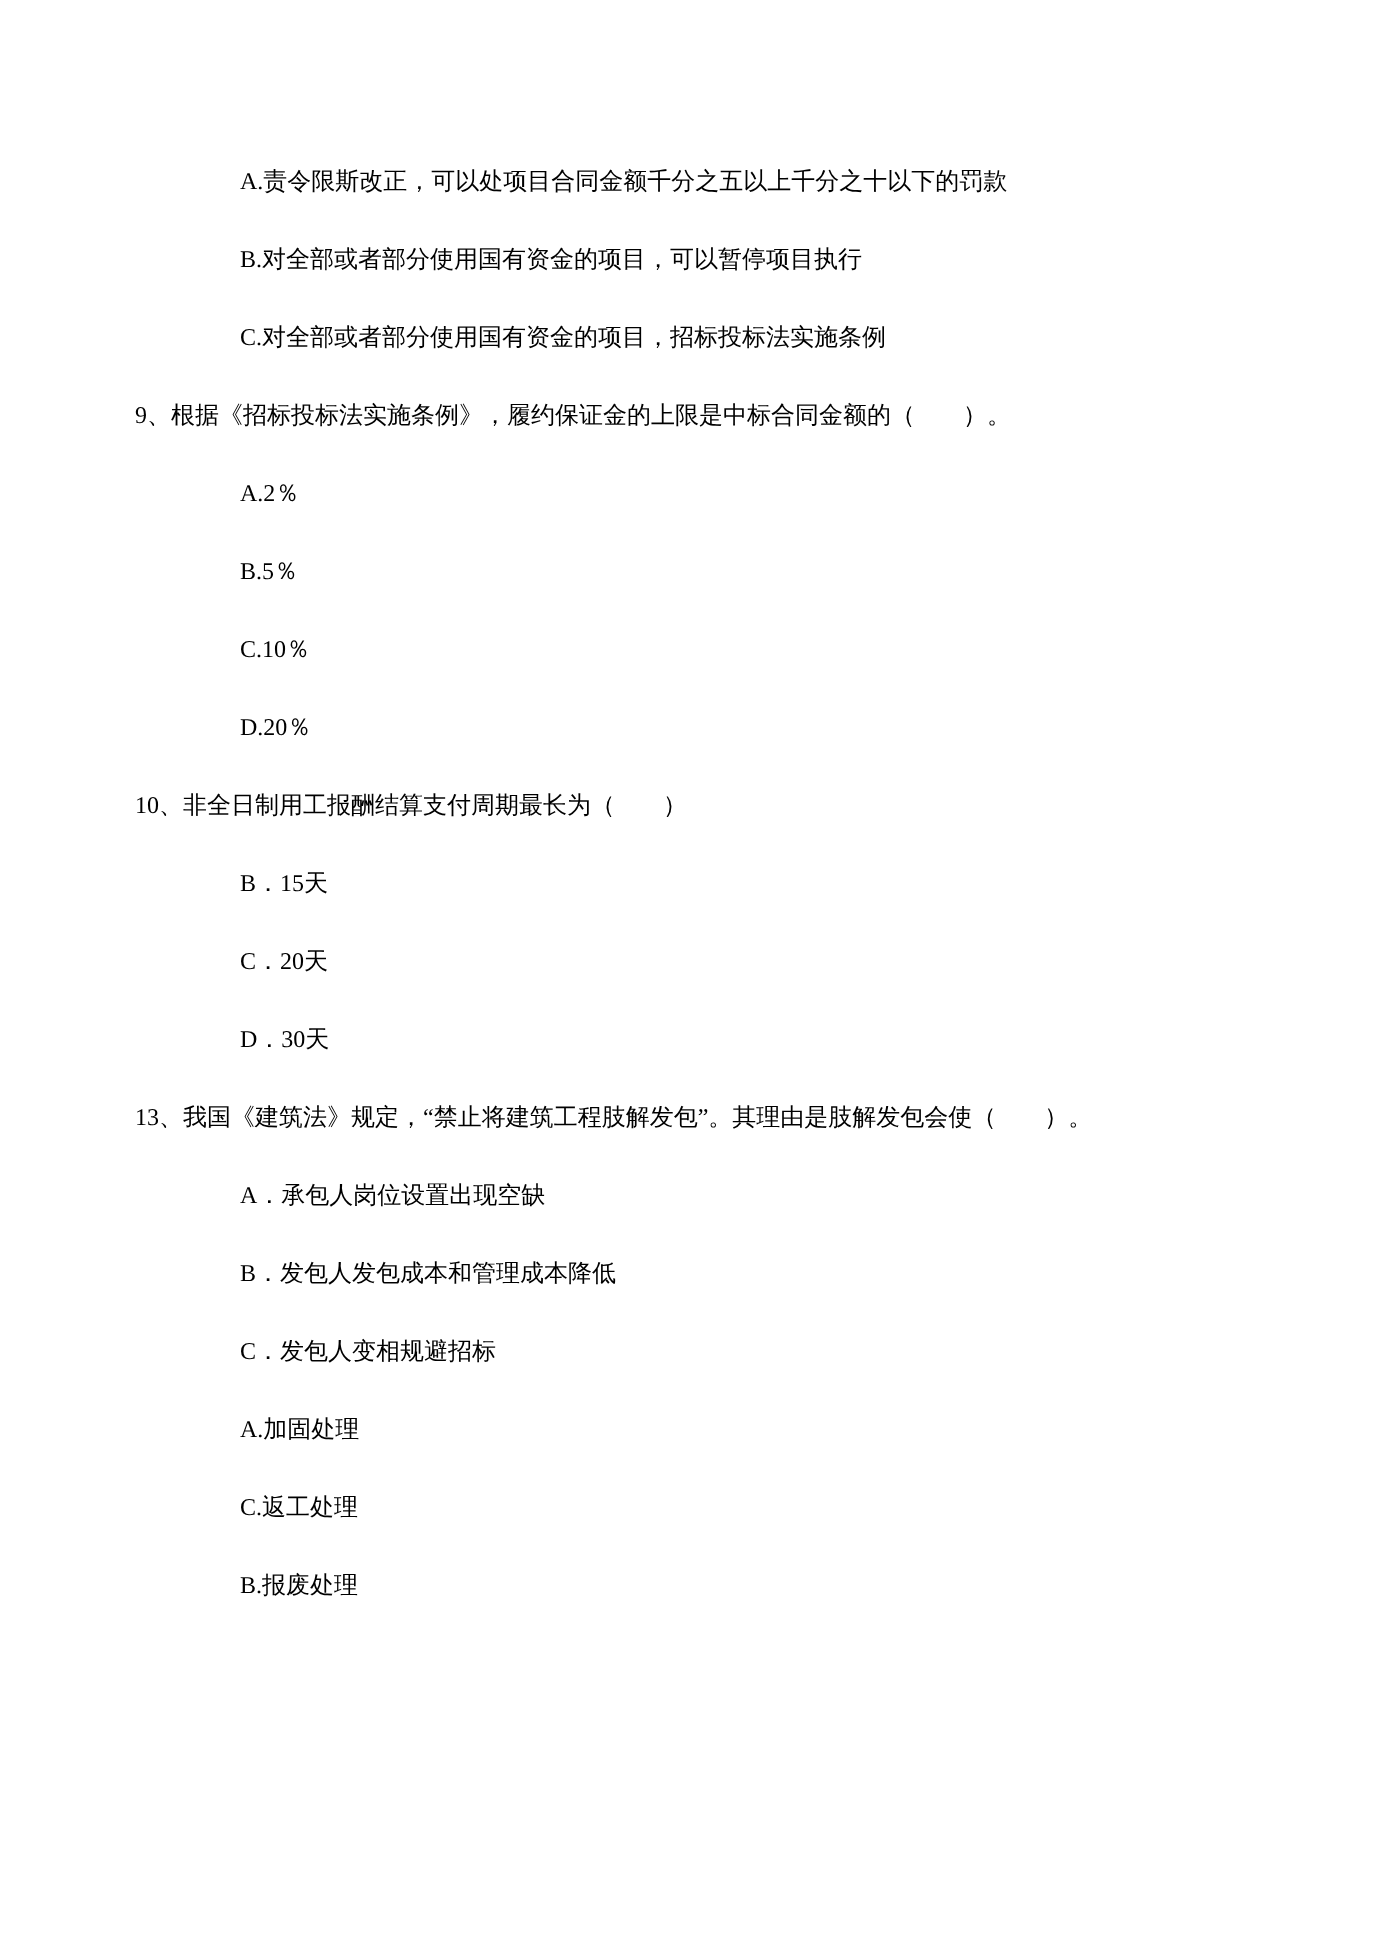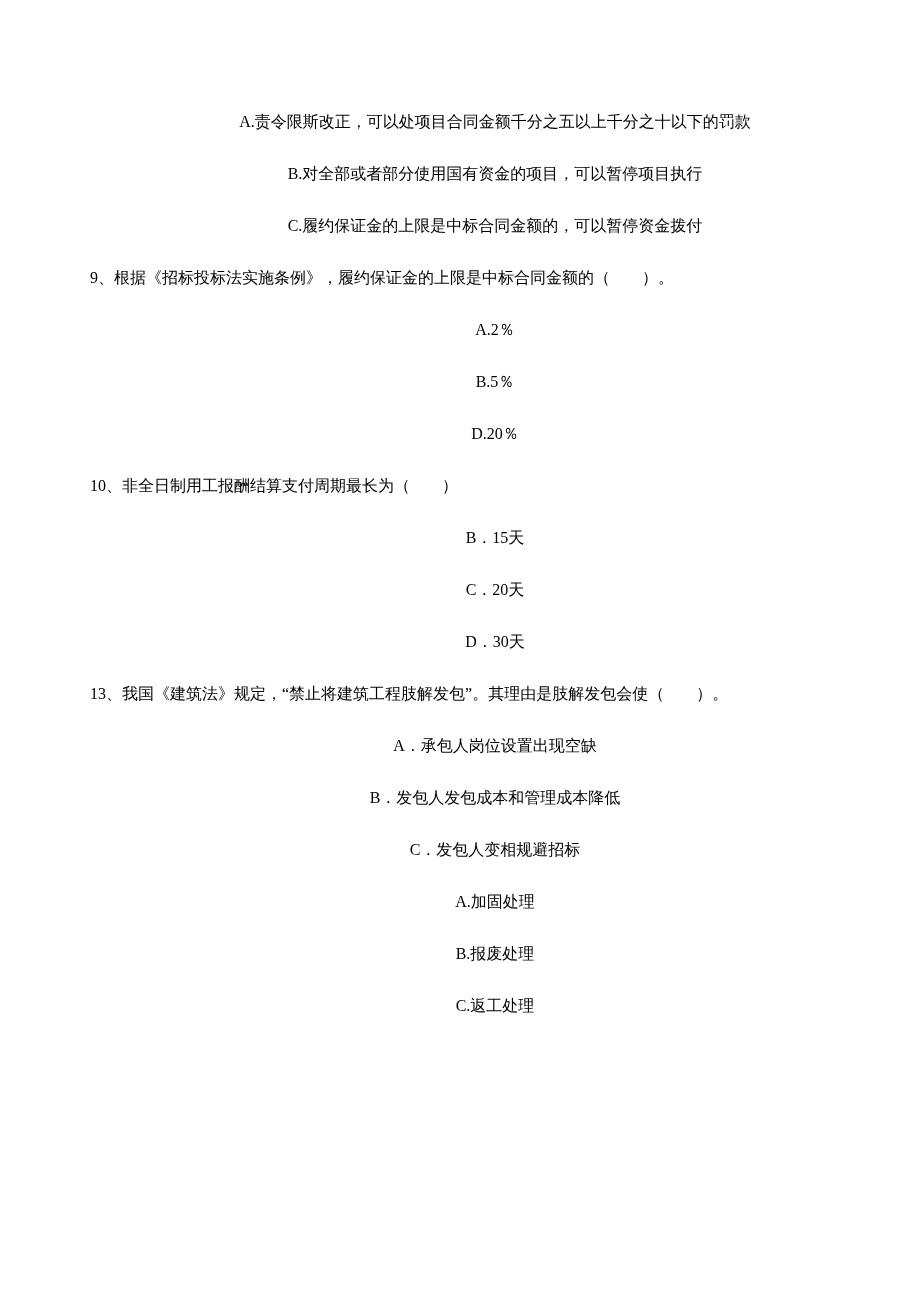--- a/index.html
+++ b/index.html
@@ -13,47 +13,47 @@
   }
   .page {
     width: 920px;
     min-height: 1302px;
     padding: 110px 90px 80px 90px;
     box-sizing: border-box;
   }
   .option {
     padding-left: 70px;
     margin-bottom: 28px;
-    text-align: center;
   }
   .question {
     margin-bottom: 28px;
   }
 </style>
 </head>
 <body>
 
 <div class="page">
 
   <div class="option"><span>A.责令限斯改正，可以处项目合同金额千分之五以上千分之十以下的罚款</span></div>
   <div class="option"><span>B.对全部或者部分使用国有资金的项目，可以暂停项目执行</span></div>
-  <div class="option"><span>C.履约保证金的上限是中标合同金额的，可以暂停资金拨付</span></div>
+  <div class="option"><span>C.对全部或者部分使用国有资金的项目，招标投标法实施条例</span></div>
 
   <div class="question"><span>9、根据《招标投标法实施条例》，履约保证金的上限是中标合同金额的（　　）。</span></div>
   <div class="option"><span>A.2％</span></div>
   <div class="option"><span>B.5％</span></div>
+  <div class="option"><span>C.10％</span></div>
   <div class="option"><span>D.20％</span></div>
 
   <div class="question"><span>10、非全日制用工报酬结算支付周期最长为（　　）</span></div>
   <div class="option"><span>B．15天</span></div>
   <div class="option"><span>C．20天</span></div>
   <div class="option"><span>D．30天</span></div>
 
   <div class="question"><span>13、我国《建筑法》规定，“禁止将建筑工程肢解发包”。其理由是肢解发包会使（　　）。</span></div>
   <div class="option"><span>A．承包人岗位设置出现空缺</span></div>
   <div class="option"><span>B．发包人发包成本和管理成本降低</span></div>
   <div class="option"><span>C．发包人变相规避招标</span></div>
 
   <div class="option"><span>A.加固处理</span></div>
+  <div class="option"><span>C.返工处理</span></div>
   <div class="option"><span>B.报废处理</span></div>
-  <div class="option"><span>C.返工处理</span></div>
 
 </div>
 
 </body></html>

